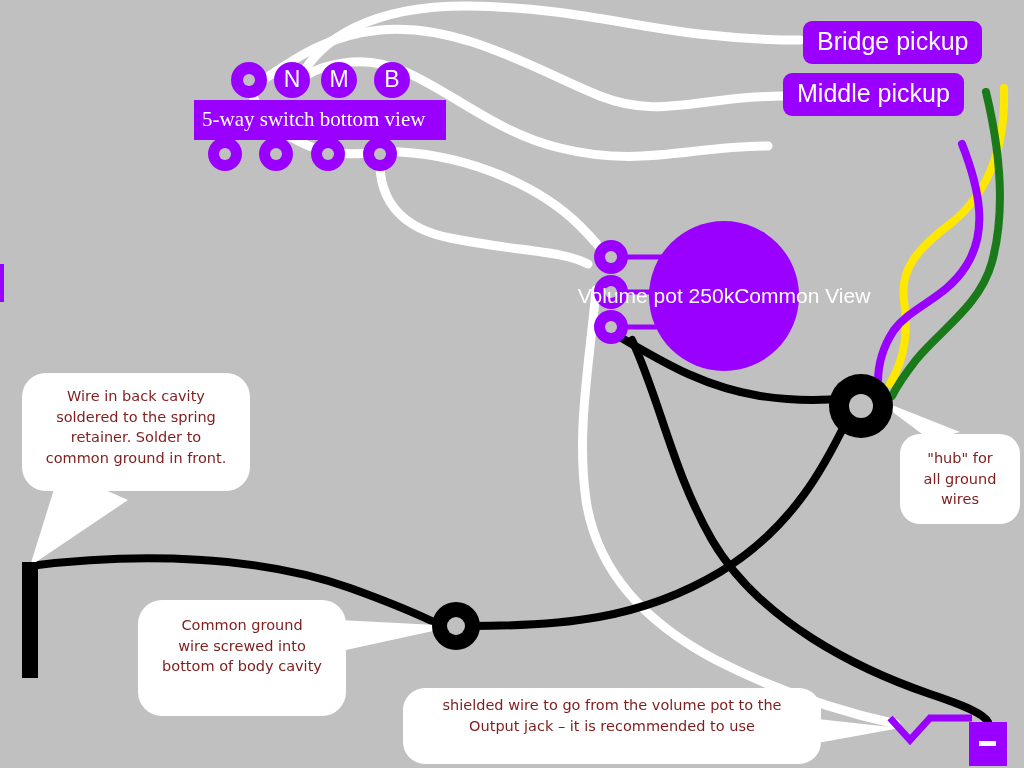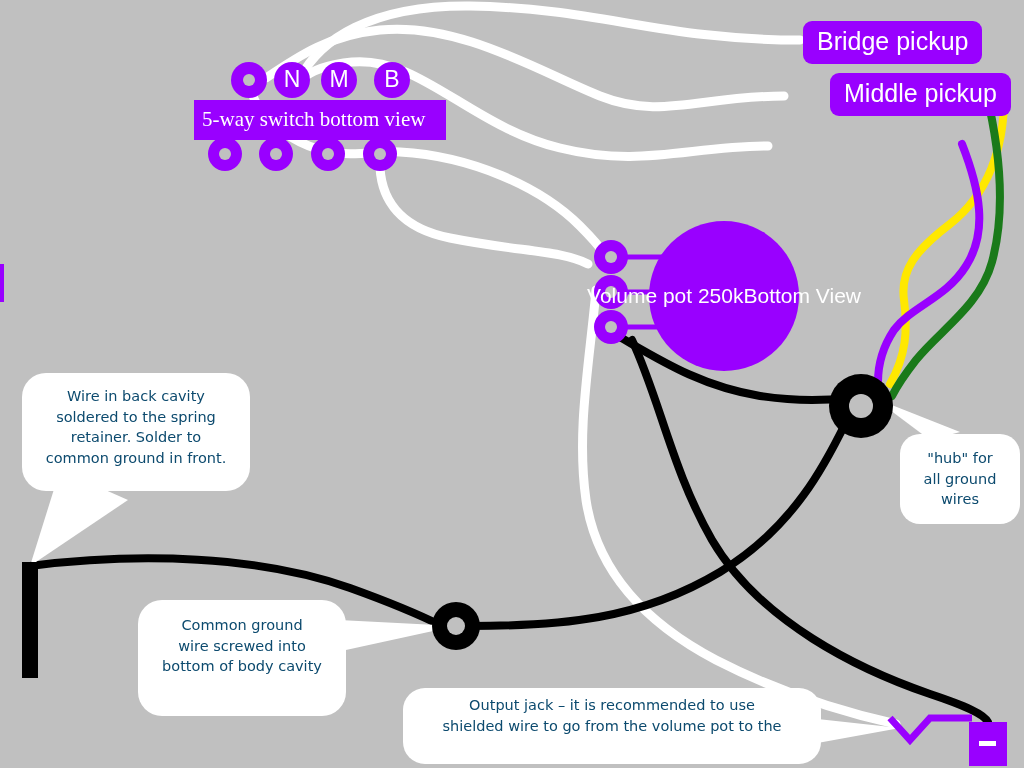--- a/index.html
+++ b/index.html
@@ -66,21 +66,21 @@
     position: absolute;
     color: #ffffff;
     font-size: 23px;
     font-family: "Liberation Sans", sans-serif;
     text-align: center;
     line-height: 1;
     pointer-events: none;
   }
   .callout-text {
     position: absolute;
-    color: #0c4a6e;
+    color: #7f1d1d;
     font-family: "DejaVu Sans", sans-serif;
     font-size: 14.5px;
     line-height: 1.42;
     text-align: center;
     pointer-events: none;
   }
   .jack-dash {
     position: absolute;
     background: #ffffff;
   }
@@ -193,31 +193,31 @@
       <circle cx="611" cy="292" r="17" fill="#9900ff"></circle>
         <circle cx="611" cy="292" r="6" fill="#c0c0c0"></circle>
       <circle cx="611" cy="327" r="17" fill="#9900ff"></circle>
         <circle cx="611" cy="327" r="6" fill="#c0c0c0"></circle>
     </g>
 
     <path fill="none" stroke="#9900ff" stroke-width="7" stroke-linejoin="miter" d="M 890,718 L 910,740 L 930,718 L 972,718"></path>
   </svg>
 
   <div class="pickup-label" style="left:803px; top:21px;">Bridge pickup</div>
-  <div class="pickup-label" style="left:783px; top:73px;margin-left:47px;">Middle pickup</div>
+  <div class="pickup-label" style="left:783px; top:73px;">Middle pickup</div>
 
   <div class="switch-body" style="left:194px; top:100px; width:236px;">5-way switch bottom view</div>
 
   <div class="lug-label" style="left:280px; top:68px; width:24px;">N</div>
   <div class="lug-label" style="left:327px; top:68px; width:24px;">M</div>
   <div class="lug-label" style="left:380px; top:68px; width:24px;">B</div>
 
   <div class="pot-circle" style="left:649px; top:221px; width:150px; height:150px;">
     <span>Volume pot 250k</span>
-    <span>Bottom View</span>
+    <span>Common View</span>
   </div>
 
   <div class="retainer-bar" style="left:22px; top:562px; width:16px; height:116px;"></div>
 
   <div class="edge-mark" style="left:0px; top:264px; width:4px; height:38px;"></div>
 
   <div style="position:absolute; left:969px; top:722px; width:38px; height:44px; background:#9900ff;">
     <div class="jack-dash" style="left:10px; top:19px; width:17px; height:5px;"></div>
   </div>
 
@@ -234,17 +234,17 @@
     <div>bottom of body cavity</div>
   </div>
 
   <div class="callout-text" style="left:906px; top:448px; width:108px;">
     <div>"hub" for</div>
     <div>all ground</div>
     <div>wires</div>
   </div>
 
   <div class="callout-text" style="left:408px; top:695px; width:408px;">
+    <div>shielded wire to go from the volume pot to the</div>
     <div>Output jack – it is recommended to use</div>
-    <div>shielded wire to go from the volume pot to the</div>
   </div>
 
 </div>
 
 </body></html>

